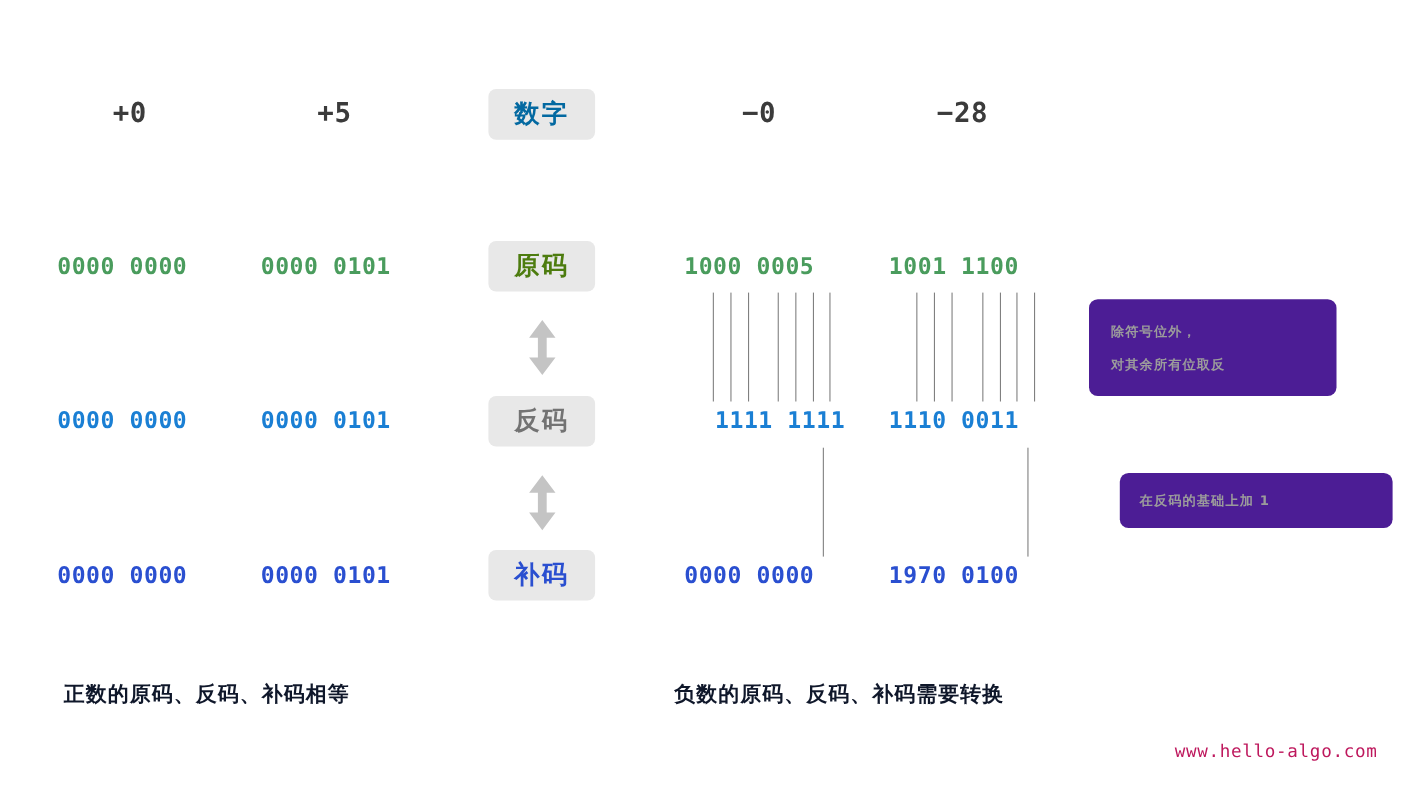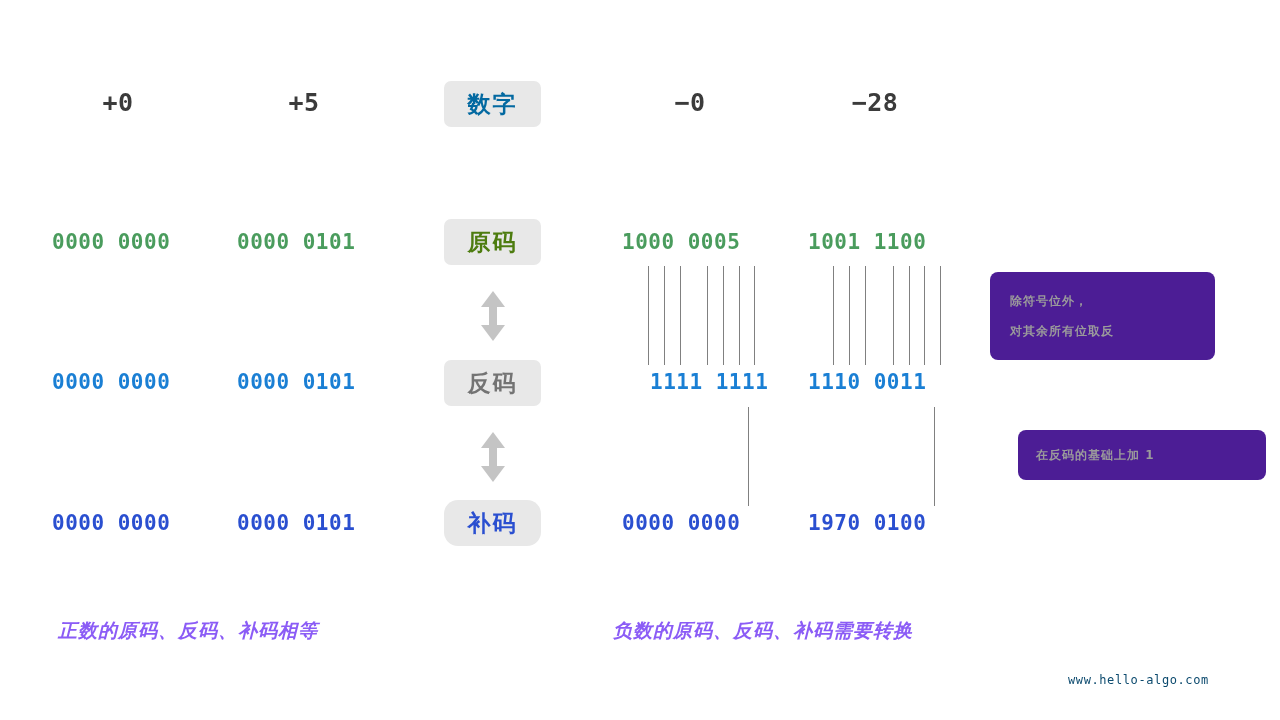--- a/index.html
+++ b/index.html
@@ -71,34 +71,33 @@
     font-size: 12px;
     font-weight: bold;
     padding: 14px 20px;
     line-height: 30px;
     white-space: pre-line;
     letter-spacing: 1px;
   }
 
   
   .caption {
-    color: #8b5cf6;
+    color: #0f172a;
     font-family: "DejaVu Sans", "Liberation Sans", sans-serif;
     font-size: 19px;
     font-weight: bold;
     letter-spacing: 1px;
     white-space: nowrap;
-    font-style: italic;
   }
 
   
   .watermark {
-    color: #0c4a6e;
+    color: #be185d;
     font-family: "DejaVu Sans Mono", "Liberation Mono", monospace;
-    font-size: 12px;
+    font-size: 16px;
     letter-spacing: 0.6px;
     white-space: nowrap;
   }
 
   
   .tick {
     position: absolute;
     width: 1px;
     background: #808080;
   }
@@ -116,21 +115,21 @@
 <div class="abs num-head" style="left:628px; top:88px; width:124px;">−0</div>
 
 <div class="abs num-head" style="left:813px; top:88px; width:124px;">−28</div>
 
 <div class="abs pill dark" style="left:444px; top:81px;">数字</div>
 
 <div class="abs pill green" style="left:444px; top:219px;">原码</div>
 
 <div class="abs pill blue" style="left:444px; top:360px;">反码</div>
 
-<div class="abs pill navy" style="left:444px; top:500px;border-radius:14px;">补码</div>
+<div class="abs pill navy" style="left:444px; top:500px;">补码</div>
 
 <div class="abs bits green" style="left:52px;  top:230px; width:136px;">0000 0000</div>
 
 <div class="abs bits green" style="left:237px; top:230px; width:136px;">0000 0101</div>
 
 <div class="abs bits green" style="left:622px; top:230px; width:136px;">1000 0005</div>
 
 <div class="abs bits green" style="left:808px; top:230px; width:136px;">1001 1100</div>
 
 <div class="abs bits blue" style="left:52px;  top:370px; width:136px;">0000 0000</div>

